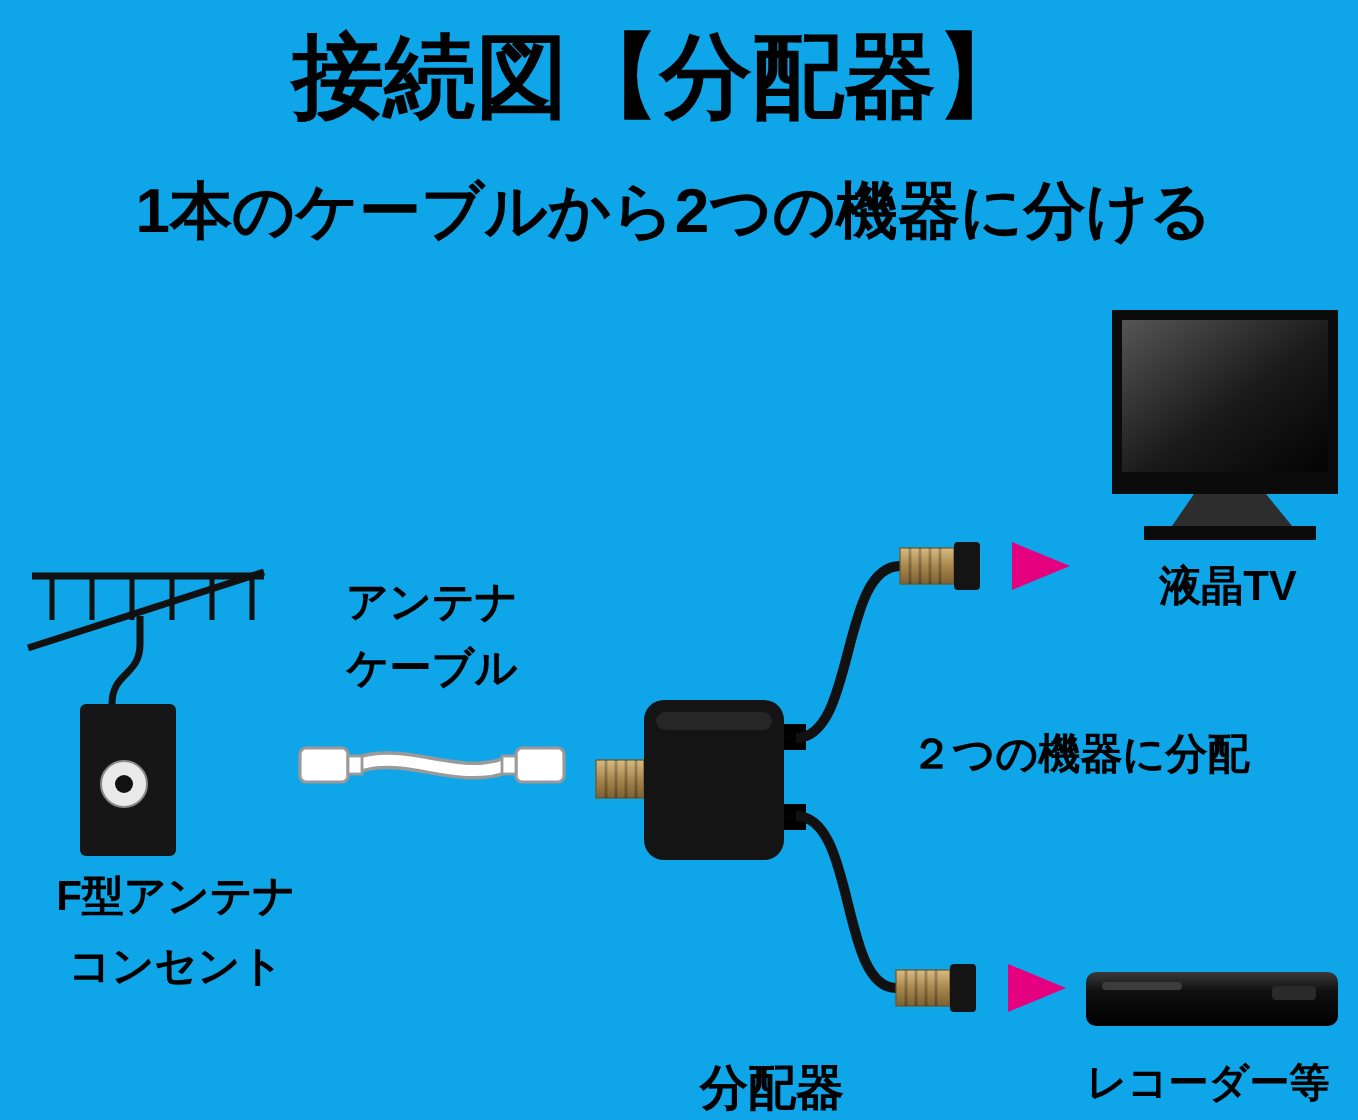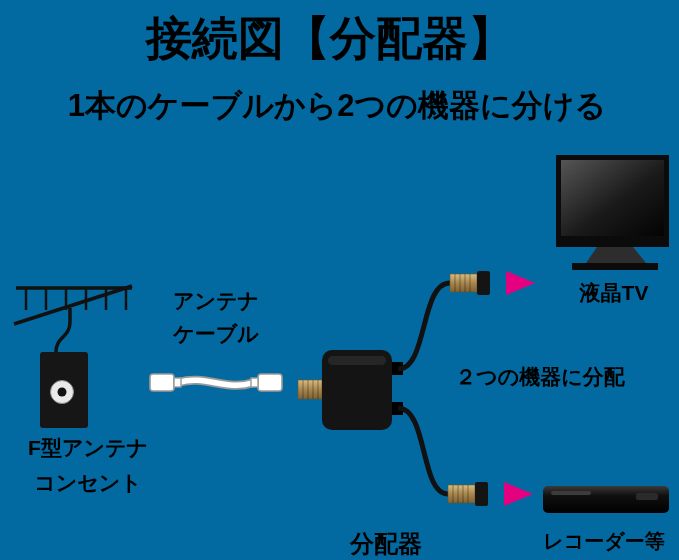--- a/index.html
+++ b/index.html
@@ -5,21 +5,21 @@
   html, body {
     margin: 0;
     padding: 0;
     background: #ffffff;
     font-family: "Liberation Sans", "DejaVu Sans", sans-serif;
   }
   .canvas {
     position: relative;
     width: 679px;
     height: 560px;
-    background: #0369a1;
+    background: #0ea5e9;
     overflow: hidden;
   }
   svg { display: block; }
   .jp-text {
     font-family: "Liberation Sans", "DejaVu Sans", sans-serif;
     font-weight: bold;
     fill: #000000;
   }
 </style>
 </head>

